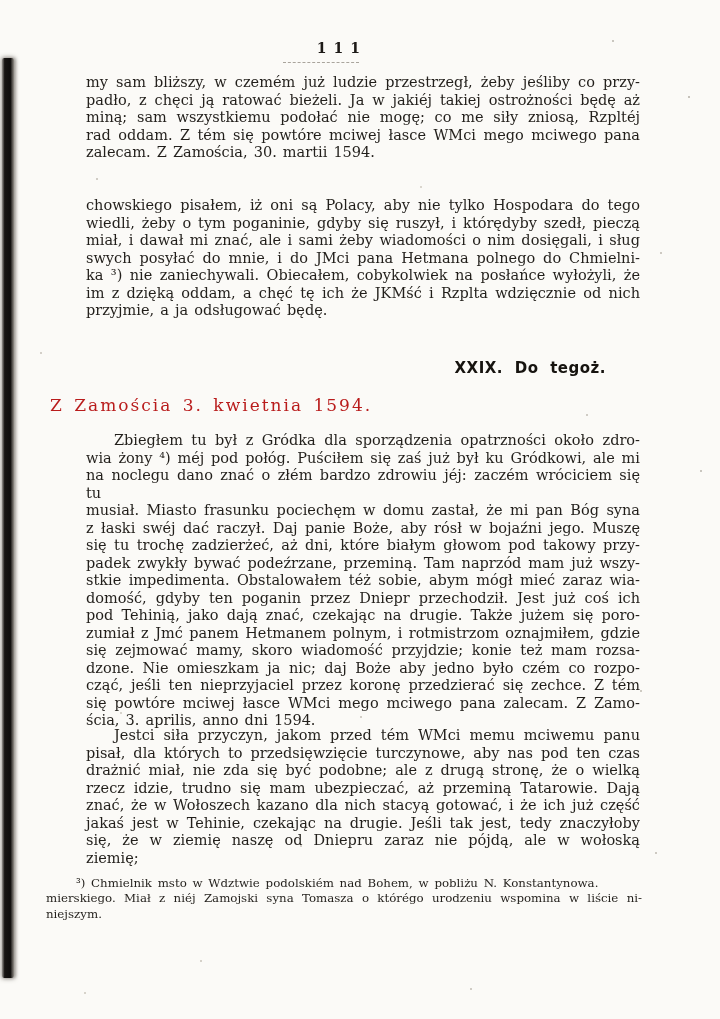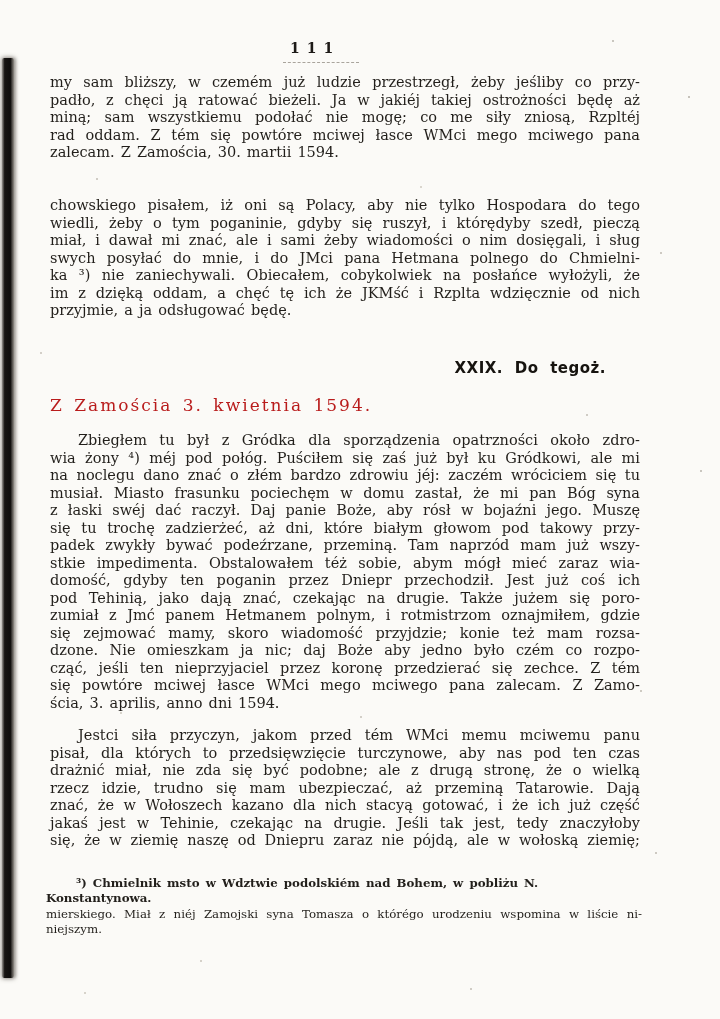--- a/index.html
+++ b/index.html
@@ -16,35 +16,35 @@
   
   .binding {
     position:absolute; left:2px; top:58px; width:12px; height:920px;
     background:linear-gradient(90deg, rgba(70,64,58,.55) 0%, #171412 22%, #0f0d0c 70%, rgba(90,84,76,.65) 100%);
     border-radius:2px;
     box-shadow:0 0 4px 1px rgba(90,82,74,.55), 2px 0 3px rgba(60,55,50,.25);
   }
 
   .page-number {
     position:absolute; top:40px; left:283px; width:84px;
-    text-align:left; font-size:14px; font-weight:bold;
+    text-align:right; font-size:14px; font-weight:bold;
     letter-spacing:7px; text-indent:7px;
     color:#1d1a17;
   }
   .page-rule {
     position:absolute; top:62px; left:283px; width:76px; height:0;
     border-top:1px dashed #a9a49c;
   }
 
   .block {
     position:absolute; left:50px; width:590px;
     font-size:14.5px; line-height:17.5px;
     word-spacing:1.5px;
   }
-  .line { text-align:justify; text-align-last:justify; }
+  .line { text-align:justify; text-align-last:justify;margin-left:36px; }
   .line.last { text-align-last:left; }
   .indent { text-indent:28px; }
 
   .heading {
     position:absolute; top:359px; left:50px; width:556px;
     text-align:right;
     font-family:"DejaVu Sans", sans-serif;
     font-weight:bold; font-size:15px;
     letter-spacing:.5px; word-spacing:6px;
     color:#16130f;
@@ -56,21 +56,21 @@
   }
 
   .footnotes {
     position:absolute; top:876px; left:46px; width:596px;
     font-size:11.8px; line-height:15.4px;
     word-spacing:1px;
   }
   .fn-line { text-align:justify; text-align-last:justify; }
   .fn-line.loose { text-align:left; text-align-last:left; word-spacing:2px; }
   .fn-line.last { text-align-last:left; }
-  .fn-indent { text-indent:30px;font-weight:bold; }
+  .fn-indent { text-indent:30px; }
 
   
   .specks {
     position:absolute; top:0; left:0; width:2px; height:2px;
     background:transparent; border-radius:50%;
     box-shadow:
       612px 40px 0 0 #b9b4ac, 560px 120px 0 0 #c8c3ba, 688px 96px 0 0 #b4afa7,
       96px 178px 0 0 #c2bdb4, 420px 186px 0 0 #cfcac1, 660px 252px 0 0 #beb9b0,
       40px 352px 0 0 #c6c1b8, 586px 414px 0 0 #c2bdb4, 700px 470px 0 0 #b9b4ac,
       120px 712px 0 0 #cbc6bd, 360px 716px 0 0 #c6c1b8, 640px 690px 0 0 #bfbab1,

